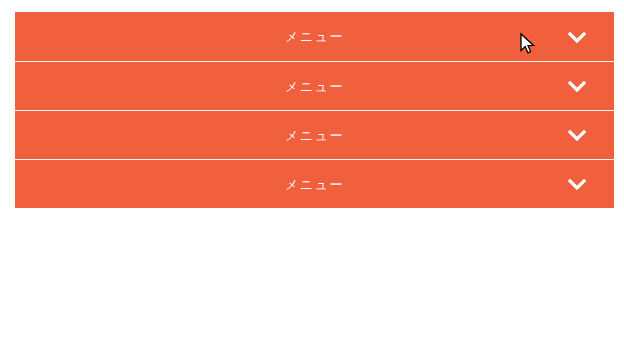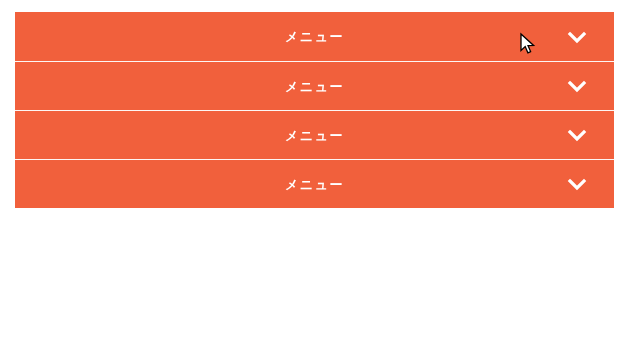--- a/index.html
+++ b/index.html
@@ -49,21 +49,20 @@
   }
 
   .item-label {
     color: #ffffff;
     font-size: 13px;
     letter-spacing: 1.5px;
     line-height: 1;
     text-align: center;
     white-space: nowrap;
     pointer-events: none;
-    font-weight: bold;
   }
 
   .item-chevron {
     position: absolute;
     right: 25px;
     top: 50%;
     transform: translateY(-50%);
     width: 24px;
     height: 24px;
     display: flex;

